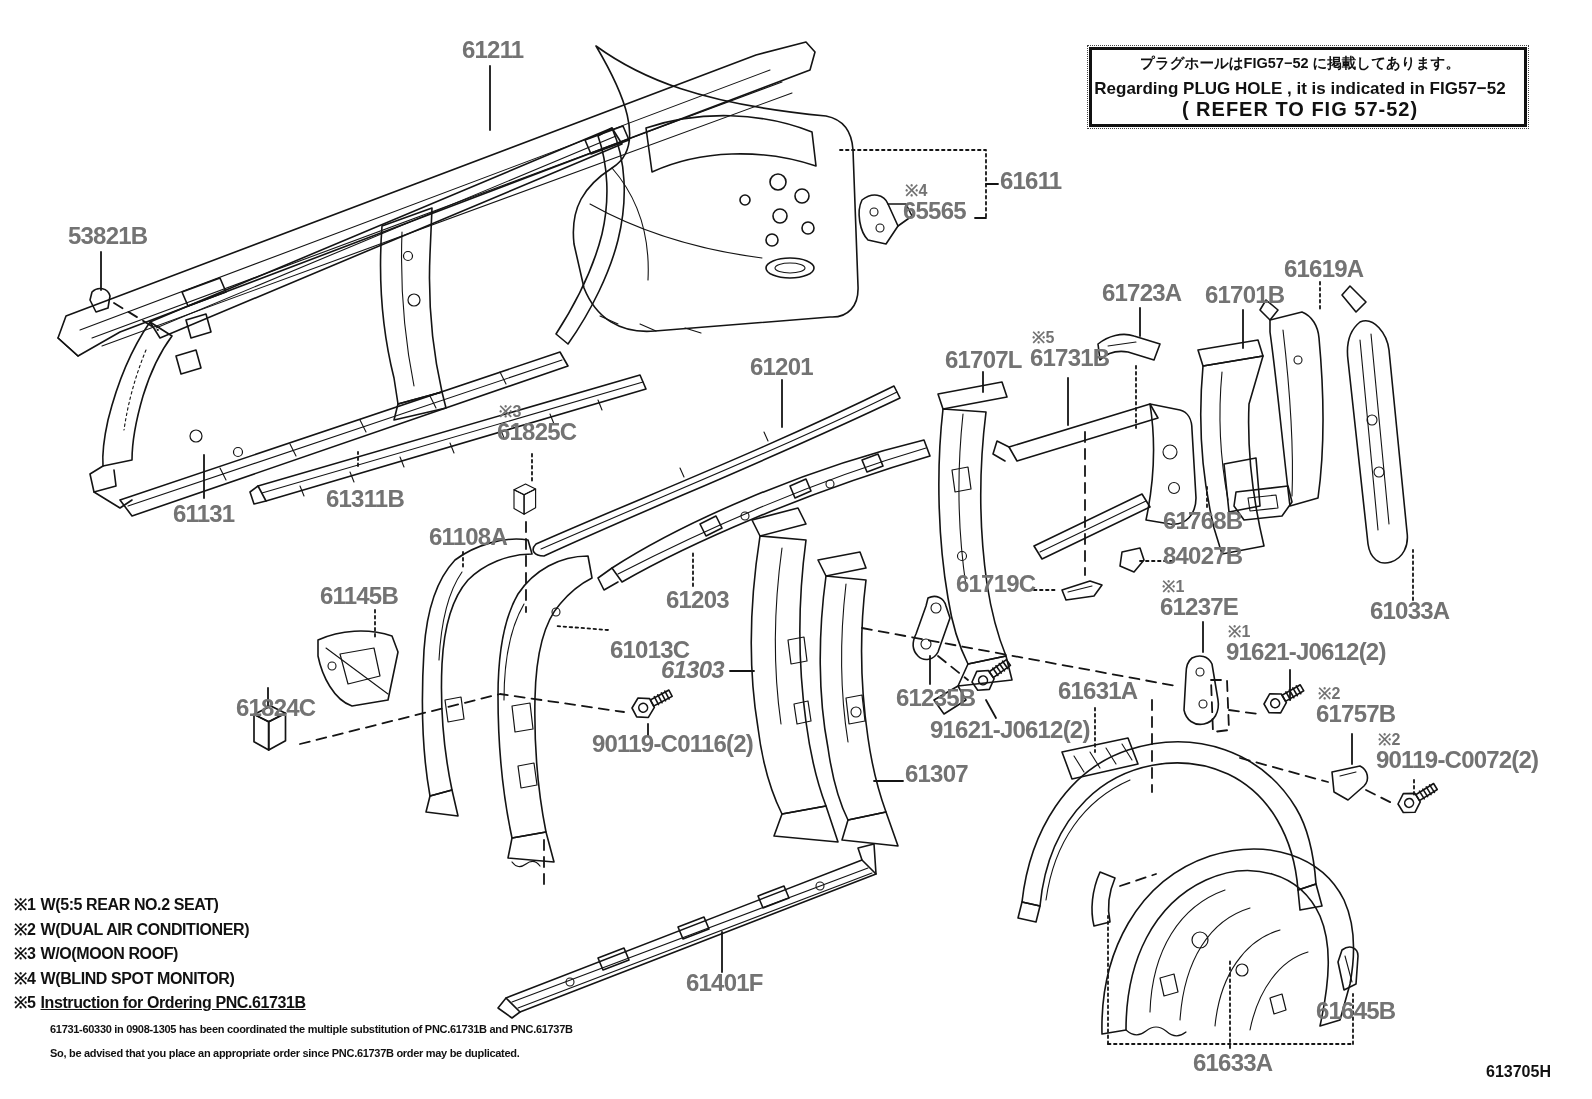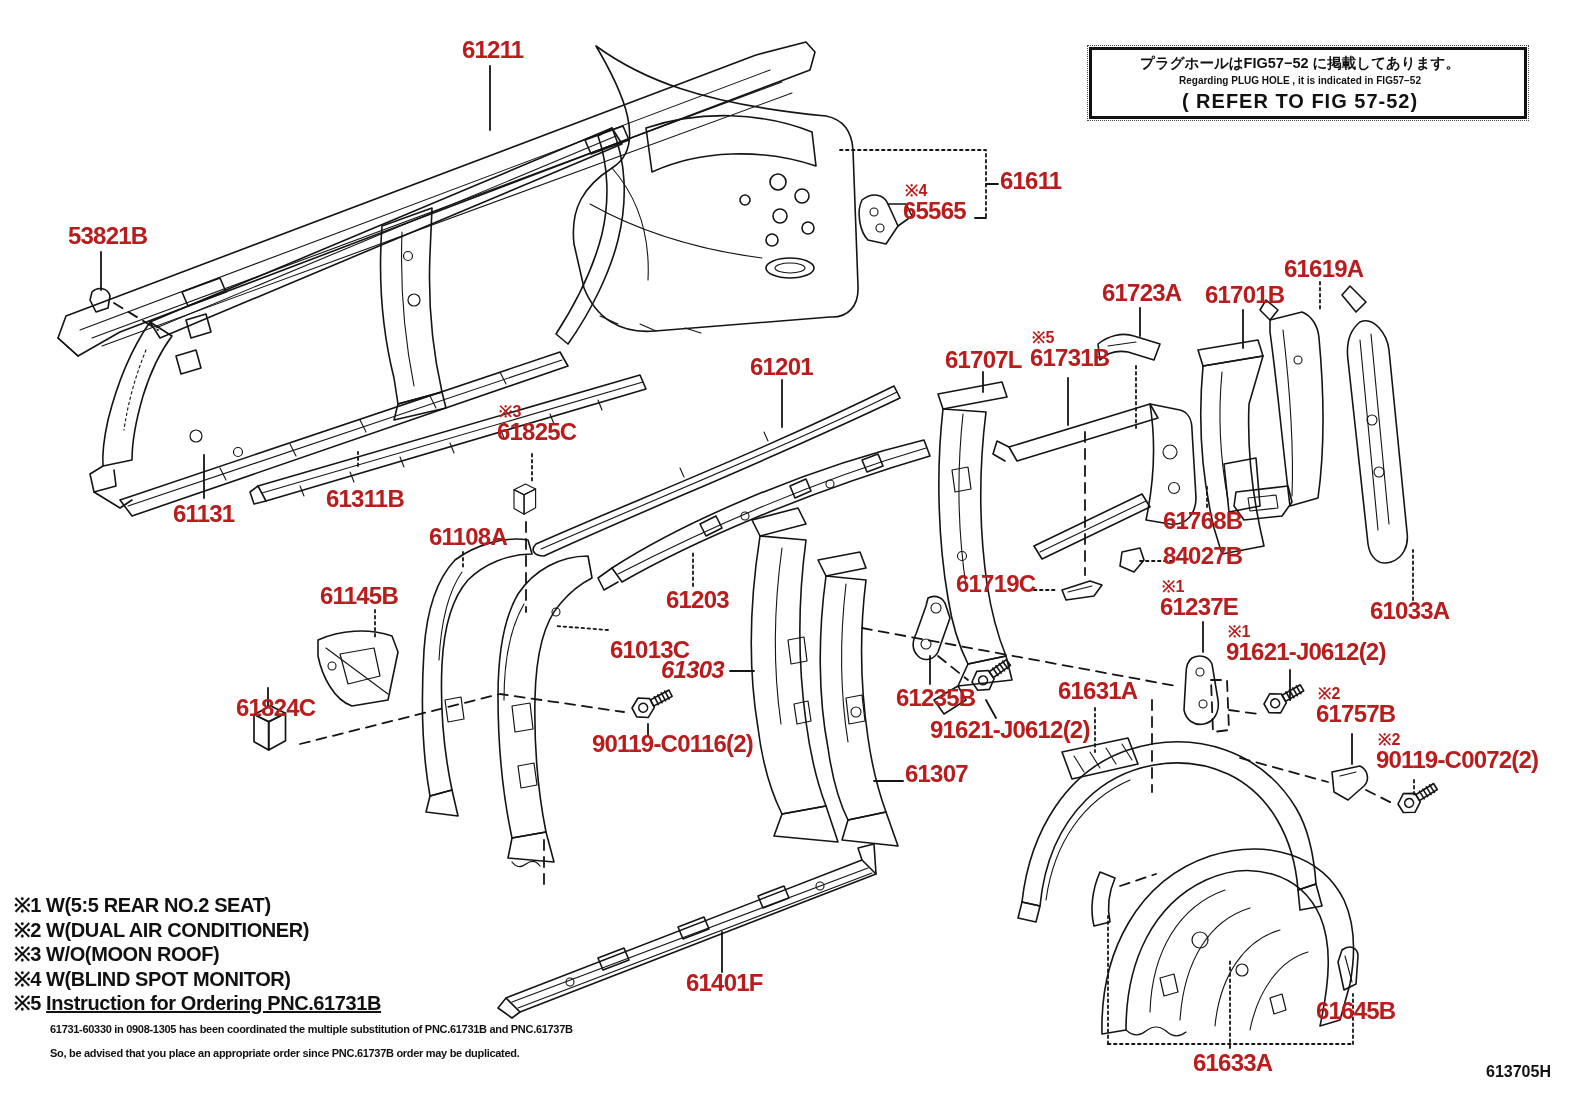--- a/index.html
+++ b/index.html
@@ -4,36 +4,36 @@
 <style>
   html,body{margin:0;padding:0;background:#fff;}
   #stage{
     position:relative;width:1592px;height:1099px;background:#ffffff;
     font-family:"Liberation Sans", sans-serif;color:#111;overflow:hidden;
   }
   #lineart{position:absolute;left:0;top:0;}
   #label-layer{position:absolute;left:0;top:0;width:100%;height:100%;}
   .part-label{
     position:absolute;font-weight:bold;font-size:24px;line-height:1.02;
-    letter-spacing:-0.8px;white-space:nowrap;color:#b91c1c;cursor:default;
+    letter-spacing:-0.8px;white-space:nowrap;color:#737373;cursor:default;
   }
   .part-label .label-prefix{font-size:16px;letter-spacing:0;margin-left:2px;}
   #notes{position:absolute;left:14px;top:893px;}
-  .note-line{font-size:20px;font-weight:bold;line-height:24.6px;white-space:nowrap;letter-spacing:-0.4px;}
+  .note-line{font-size:16px;font-weight:bold;line-height:24.6px;white-space:nowrap;letter-spacing:-0.4px;}
   .note-mark{margin-right:5px;}
   .note-text.u{text-decoration:underline;}
   #footnotes{position:absolute;left:50px;top:1018px;}
   .footnote{font-size:11px;font-weight:bold;line-height:23.5px;white-space:nowrap;letter-spacing:-0.3px;}
   #info-box{
     position:absolute;left:1089px;top:47px;width:412px;
     border:3px solid #111;outline:1px dotted #444;outline-offset:1px;
     text-align:center;padding:4px 18px 3px 2px;background:#fff;
   }
   #info-box .ja{font-size:14.5px;font-weight:bold;line-height:18px;}
-  #info-box .en{font-size:10px;font-weight:bold;line-height:18px;}
+  #info-box .en{font-size:17px;font-weight:bold;line-height:18px;margin-top:8px;}
   #info-box .refer{font-size:20px;font-weight:bold;letter-spacing:1px;line-height:23px;}
   #doc-number{position:absolute;left:1486px;top:1063px;font-size:16px;font-weight:bold;letter-spacing:0;}
 </style>
 </head>
 <body>
 
 <div id="stage">
 
   <svg id="lineart" width="1592" height="1099" viewBox="0 0 1592 1099" fill="none" stroke="#141414" stroke-width="1.6" stroke-linejoin="round" stroke-linecap="round">
 

